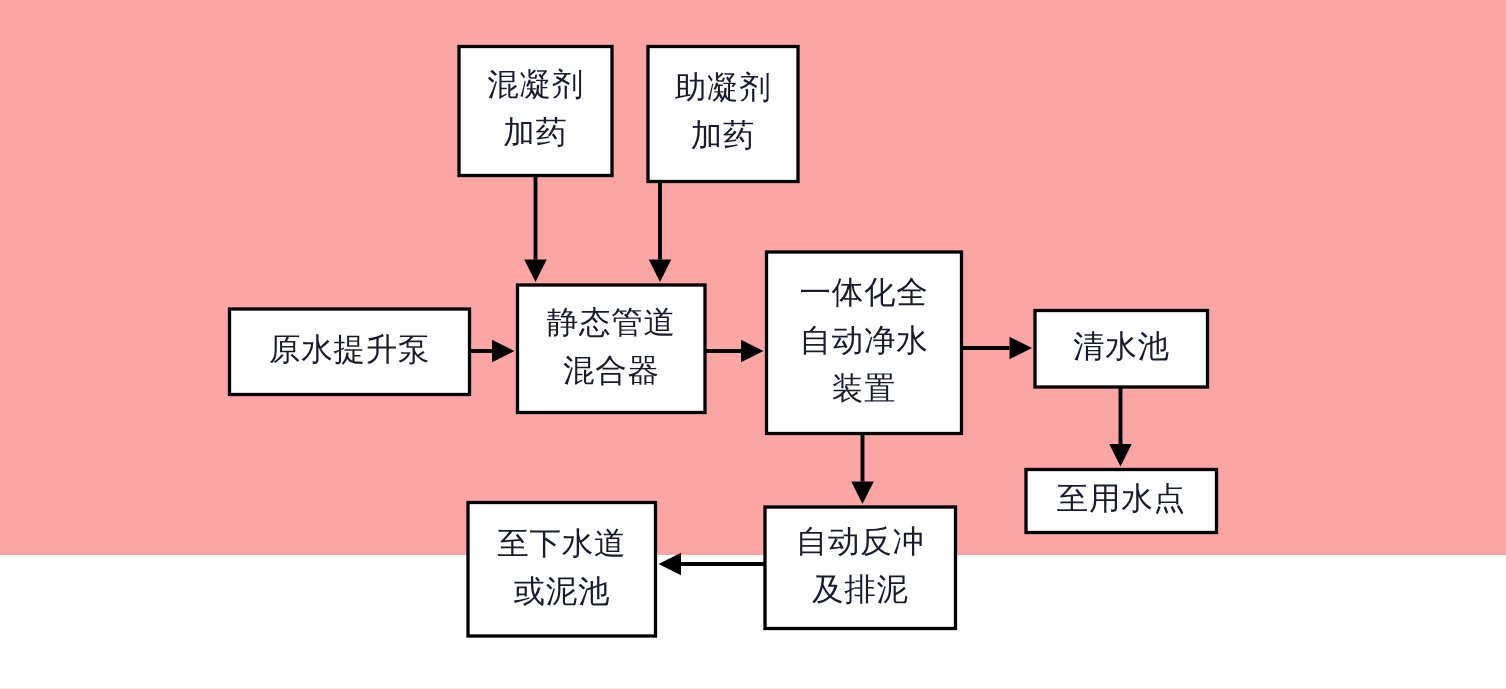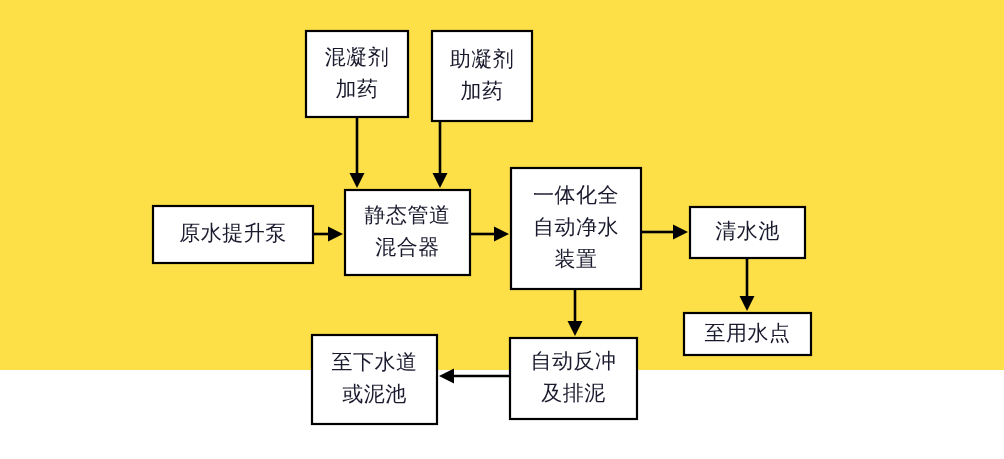--- a/index.html
+++ b/index.html
@@ -11,21 +11,21 @@
   body {
     width: 1004px;
     height: 459px;
     font-family: "Liberation Sans", "DejaVu Sans", sans-serif;
     overflow: hidden;
   }
   #diagram-root {
     position: relative;
     width: 1004px;
     height: 370px;
-    background: #fde047;
+    background: #fca5a5;
   }
   svg#flow-svg {
     position: absolute;
     top: 0;
     left: 0;
     width: 1004px;
     height: 459px;
     display: block;
   }
   .node-rect {

